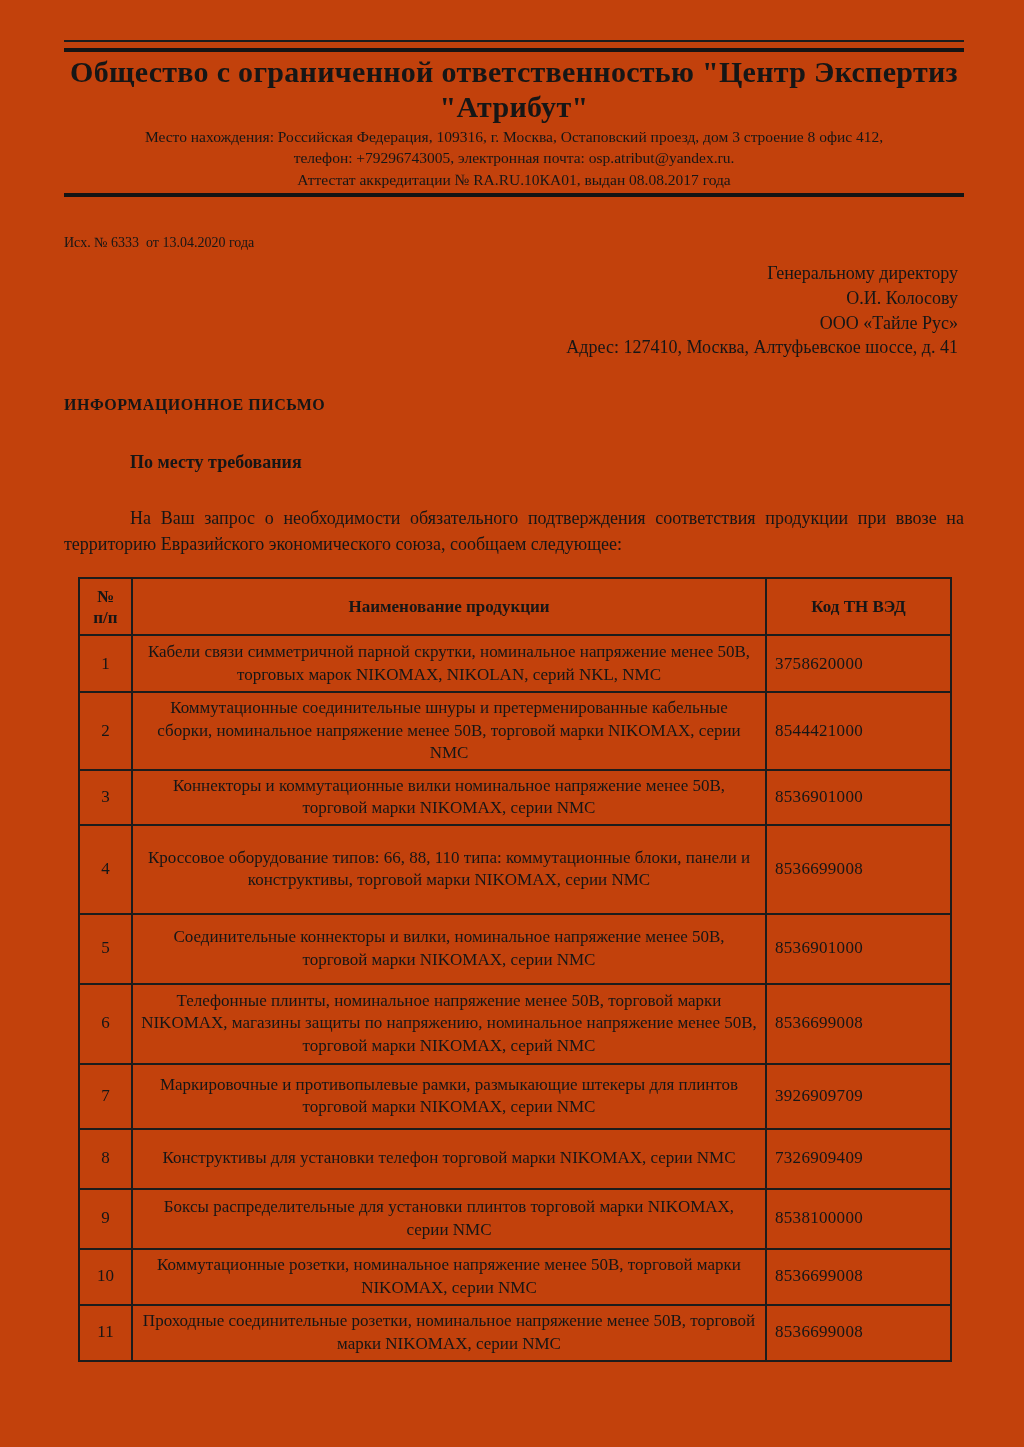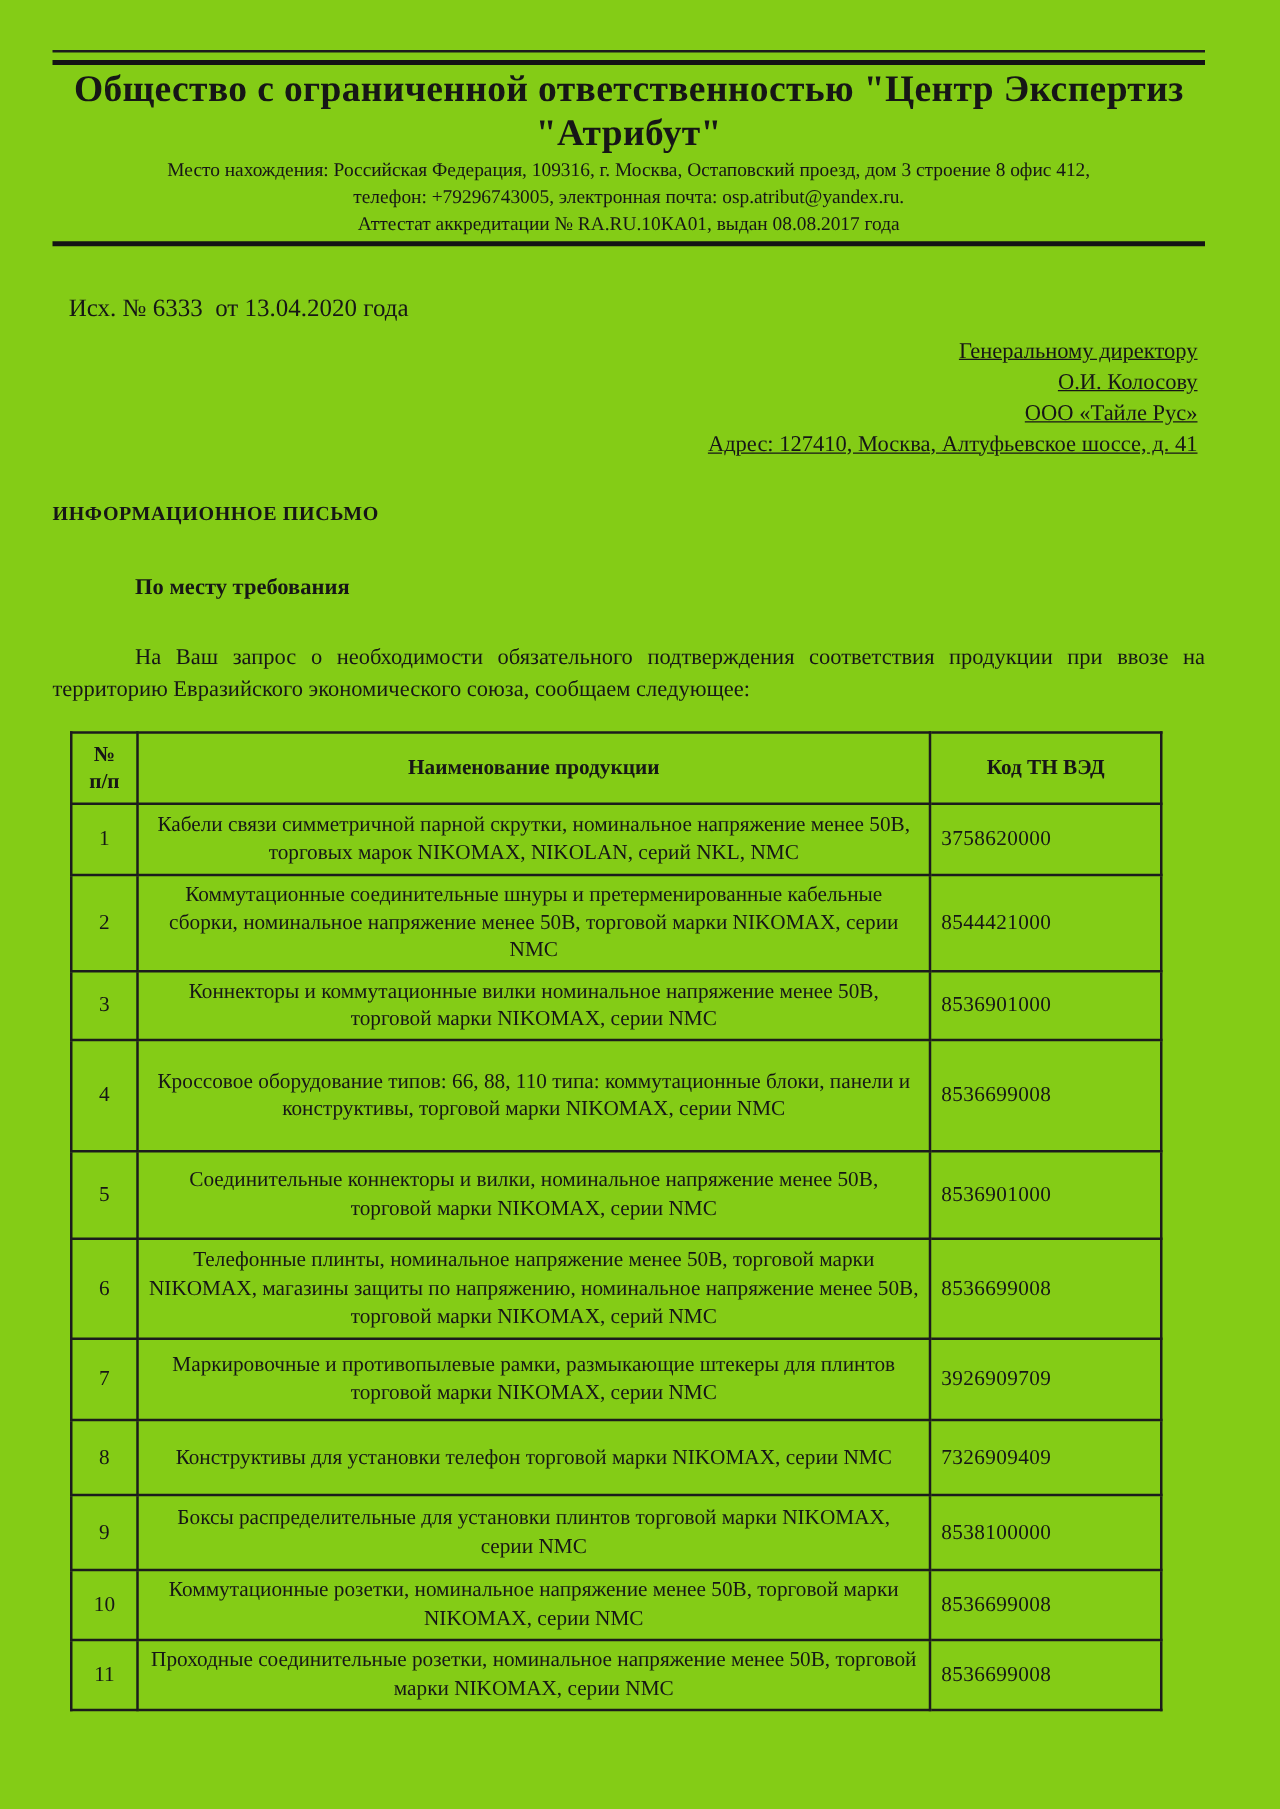--- a/index.html
+++ b/index.html
@@ -5,25 +5,25 @@
   html, body {
     margin: 0;
     padding: 0;
     background: #e8e8e8;
   }
   .page {
     position: relative;
     width: 1024px;
     height: 1447px;
     margin: 0 auto;
-    background: #84cc16;
+    background: #c2410c;
     color: #161616;
     font-family: "Liberation Serif", "DejaVu Serif", serif;
     box-sizing: border-box;
-    padding: 0 60px 0 42px;
+    padding: 0 60px 0 64px;
     overflow: hidden;
   }
 
   
   .rules-top {
     margin-top: 40px;
     height: 6px;
     border-top: 2px solid #1c1c1c;
     border-bottom: 4px solid #141414;
   }
@@ -40,32 +40,30 @@
     text-align: center;
     font-size: 15.5px;
     line-height: 1.38;
     border-bottom: 4px solid #141414;
     padding-bottom: 3px;
   }
 
   
   .ref-line {
     margin-top: 38px;
-    font-size: 20px;
+    font-size: 14px;
     line-height: 1.2;
     white-space: pre-wrap;
-    margin-left: 13px;
   }
   .recipient-block {
     margin-top: 9px;
     text-align: right;
     font-size: 18px;
     line-height: 1.38;
     padding-right: 6px;
-    text-decoration: underline;
   }
 
   
   .doc-title {
     margin-top: 36px;
     font-size: 16px;
     font-weight: bold;
     letter-spacing: 0.5px;
   }
   .salutation {

